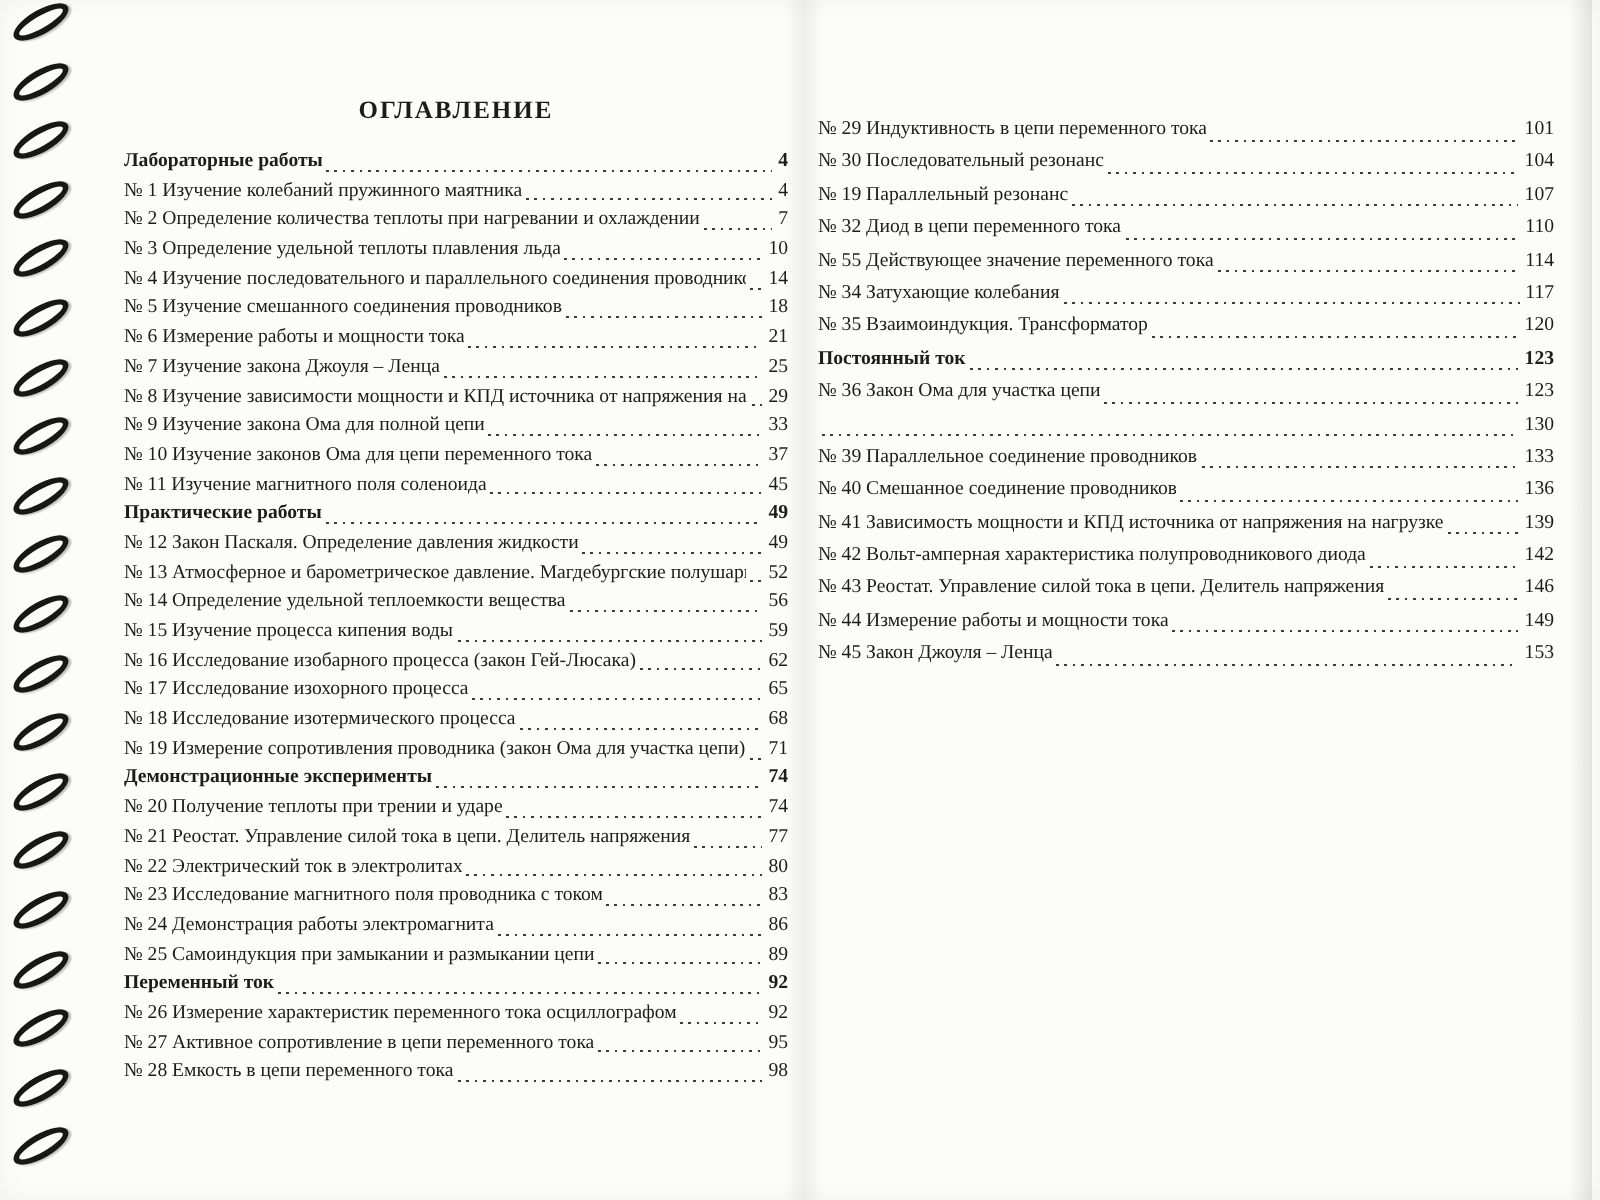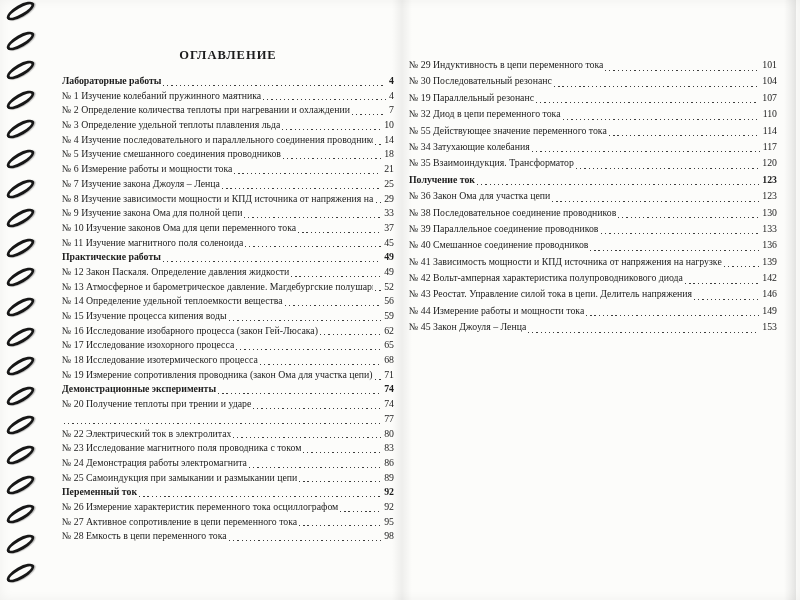--- a/index.html
+++ b/index.html
@@ -229,20 +229,21 @@
           <span class="lbl">Демонстрационные эксперименты</span>
           <span class="dots"></span>
           <span class="pg">74</span>
         </div>
         <div class="row">
           <span class="lbl">№ 20 Получение теплоты при трении и ударе</span>
           <span class="dots"></span>
           <span class="pg">74</span>
         </div>
         <div class="row">
+          <span class="lbl">№ 21 Реостат. Управление силой тока в цепи. Делитель напряжения</span>
           <span class="dots"></span>
           <span class="pg">77</span>
         </div>
         <div class="row">
           <span class="lbl">№ 22 Электрический ток в электролитах</span>
           <span class="dots"></span>
           <span class="pg">80</span>
         </div>
         <div class="row">
           <span class="lbl">№ 23 Исследование магнитного поля проводника с током</span>
@@ -313,31 +314,30 @@
           <span class="lbl">№ 34 Затухающие колебания</span>
           <span class="dots"></span>
           <span class="pg">117</span>
         </div>
         <div class="row">
           <span class="lbl">№ 35 Взаимоиндукция. Трансформатор</span>
           <span class="dots"></span>
           <span class="pg">120</span>
         </div>
         <div class="row bold">
-          <span class="lbl">Получение ток</span>
+          <span class="lbl">Постоянный ток</span>
           <span class="dots"></span>
           <span class="pg">123</span>
         </div>
         <div class="row">
           <span class="lbl">№ 36 Закон Ома для участка цепи</span>
           <span class="dots"></span>
           <span class="pg">123</span>
         </div>
         <div class="row">
-          <span class="lbl">№ 38 Последовательное соединение проводников</span>
           <span class="dots"></span>
           <span class="pg">130</span>
         </div>
         <div class="row">
           <span class="lbl">№ 39 Параллельное соединение проводников</span>
           <span class="dots"></span>
           <span class="pg">133</span>
         </div>
         <div class="row">
           <span class="lbl">№ 40 Смешанное соединение проводников</span>

